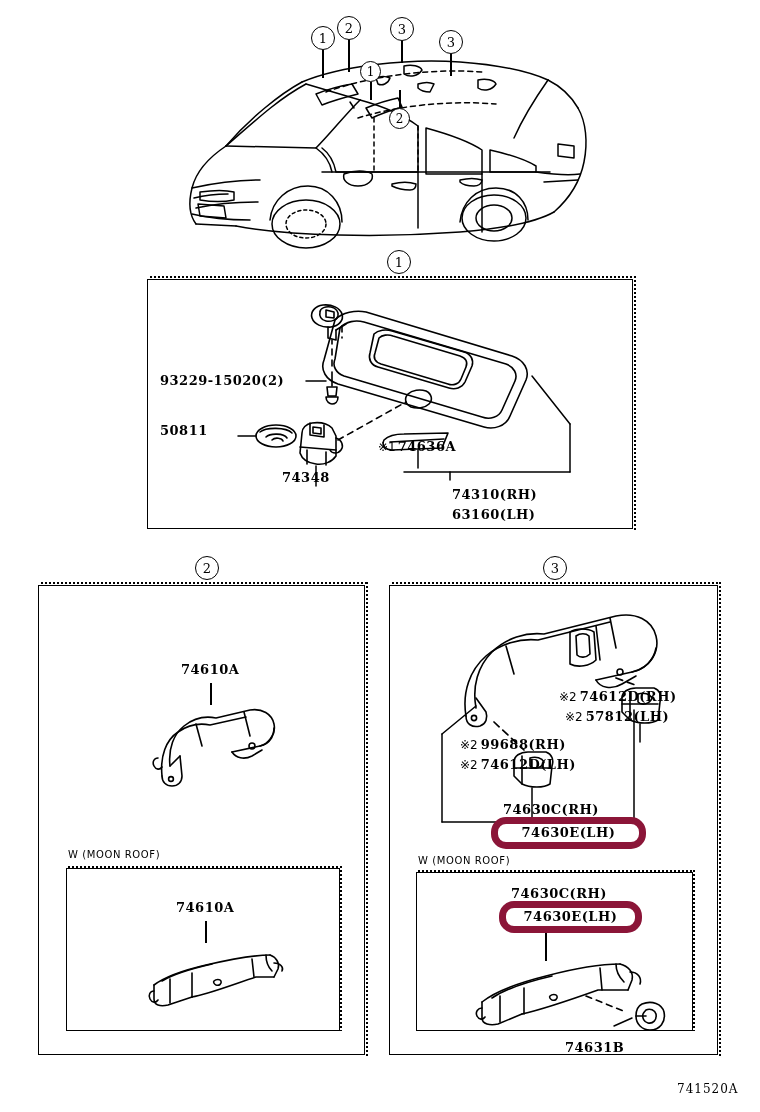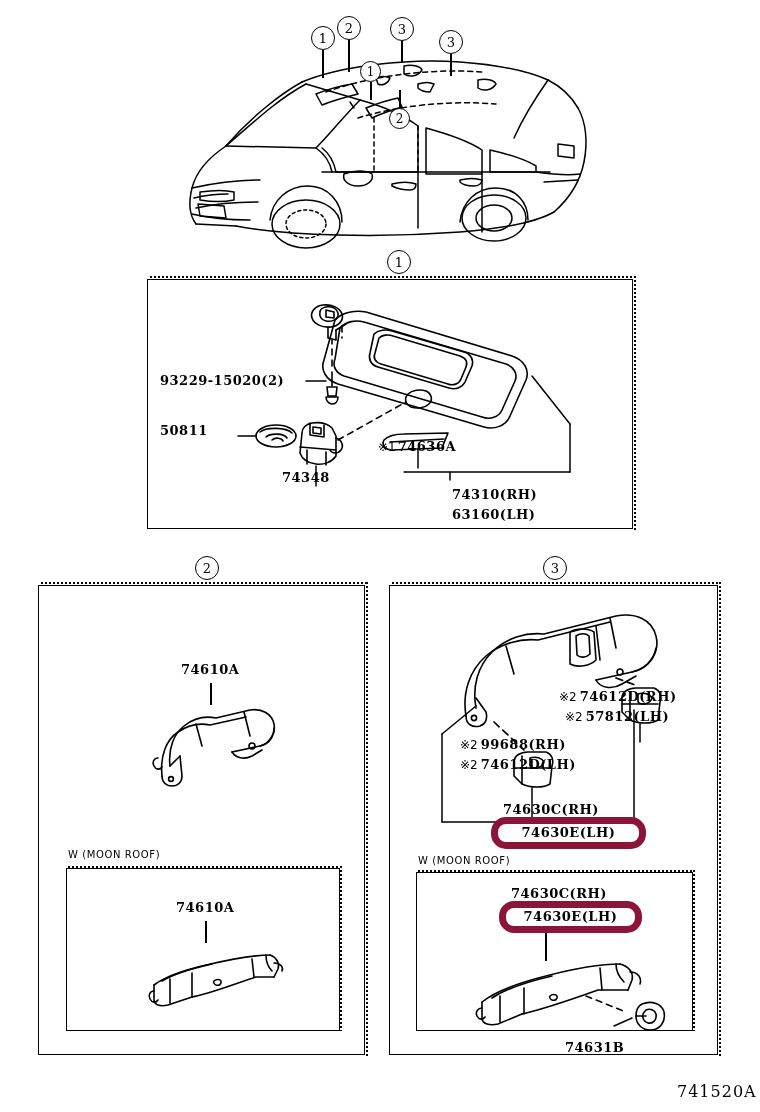--- a/index.html
+++ b/index.html
@@ -37,21 +37,21 @@
     line-height:19px;
   }
   .moonroof-label{
     font-family:"DejaVu Sans","Liberation Sans",sans-serif;
     font-size:10px;
     letter-spacing:0.6px;
     white-space:nowrap;
   }
   .code{
     font-family:"DejaVu Serif","Liberation Serif",serif;
-    font-size:16px;
+    font-size:12px;
     letter-spacing:1px;
   }
 
   
   .callout{
     width:24px;height:24px;border:1.6px solid #000;border-radius:50%;
     background:#fff;
     display:flex;align-items:center;justify-content:center;
     font-family:"DejaVu Serif","Liberation Serif",serif;
     font-size:13px;line-height:1;

